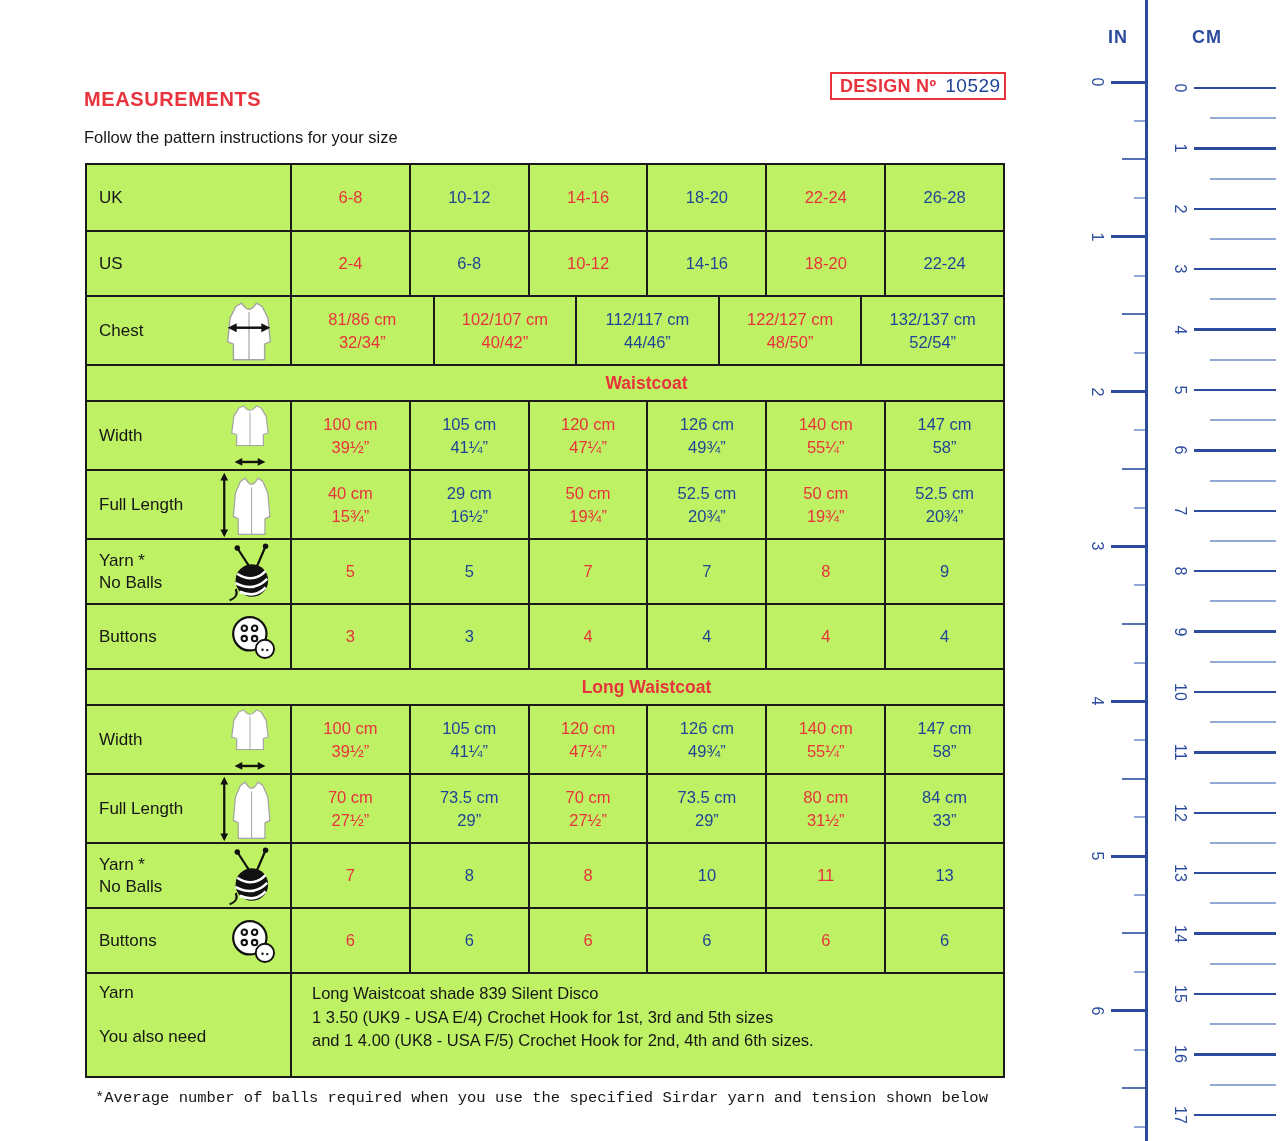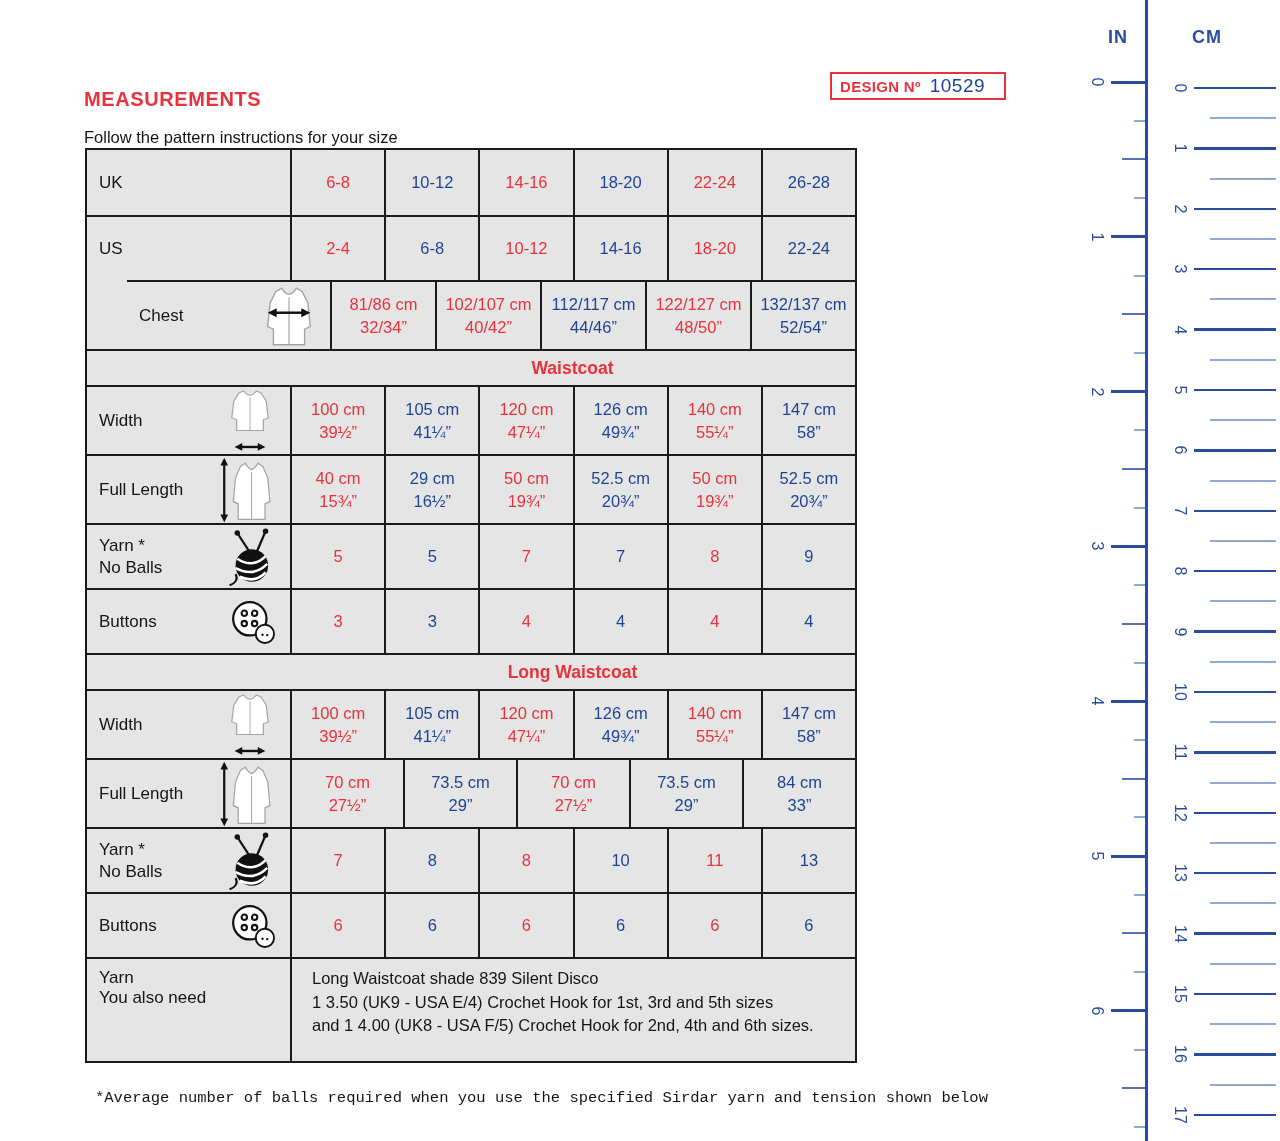--- a/index.html
+++ b/index.html
@@ -9,35 +9,35 @@
   }
   *{box-sizing:border-box; margin:0; padding:0;}
   body{background:#fff; font-family:"Liberation Sans", sans-serif;}
   .page{position:relative; width:1280px; height:1141px; background:#fff; overflow:hidden; color:var(--ink);}
 
   .title{position:absolute; left:84px; top:88px; font-size:20px; font-weight:700; letter-spacing:.6px; color:var(--red);}
   .subtitle{position:absolute; left:84px; top:128px; font-size:16.5px; color:var(--ink);}
 
   .design-box{position:absolute; left:830px; top:72px; width:176px; height:28px; border:2px solid var(--red);
     display:flex; align-items:center; padding-left:8px; gap:9px; background:#fff;}
-  .design-label{font-size:15px; font-weight:700; color:var(--red); letter-spacing:.3px;}
+  .design-label{font-size:18px; font-weight:700; color:var(--red); letter-spacing:.3px;}
   .design-number{font-size:19px; color:var(--blue); letter-spacing:.5px;}
 
-  .table{position:absolute; left:85px; top:148px; width:772px; border:2px solid var(--border); background:#e5e5e5;}
+  .table{position:absolute; left:85px; top:163px; width:920px; border:2px solid var(--border); background:#bef264;}
   .trow{display:flex; border-top:2px solid var(--border);}
   .trow:first-child{border-top:none;}
   .lcell{width:203px; flex:0 0 203px; display:flex; align-items:center; justify-content:space-between;
     padding:0 8px 0 12px; font-size:17px; color:var(--ink);}
   .lcell .ltext{line-height:22px;}
   .vcell{flex:1 1 0; border-left:2px solid var(--border); display:flex; flex-direction:column;
     align-items:center; justify-content:center; font-size:16.5px; line-height:23px; text-align:center;}
   .vcell.red{color:var(--red);} .vcell.blue{color:var(--blue);}
   .section-row{display:block; text-align:center; padding-left:203px; font-weight:700; color:var(--red);
     font-size:17.5px; display:flex; align-items:center; justify-content:center;}
-  .yarninfo-label{align-items:flex-start; flex-direction:column; justify-content:flex-start; padding-top:9px; }
+  .yarninfo-label{align-items:flex-start; flex-direction:column; justify-content:flex-start; padding-top:9px; gap:24px;}
   .yarninfo-cell{flex:1 1 0; border-left:2px solid var(--border); padding:8px 10px 0 20px;
     font-size:16.5px; line-height:23.5px; text-align:left; color:var(--ink);}
   .icon-wrap{flex:0 0 auto; display:flex; align-items:center; margin-right:6px;}
 
   .footnote{position:absolute; left:95px; top:1089px; font-size:15.5px; color:var(--ink);font-family:Liberation Mono, monospace;}
 
   .ruler{position:absolute; left:0; top:0; width:1280px; height:1141px; pointer-events:none;}
   .ruler-line{position:absolute; left:1145px; top:0; width:3px; height:1141px; background:var(--ruler-blue);}
   .ruler-head{position:absolute; top:27px; font-size:18px; font-weight:700; color:var(--ruler-blue); letter-spacing:1px;}
   .ruler-head.in{left:1108px;} .ruler-head.cm{left:1192px;}
@@ -106,21 +106,21 @@
         <div class="vcell blue">
           <div>14-16</div>
         </div>
         <div class="vcell red">
           <div>18-20</div>
         </div>
         <div class="vcell blue">
           <div>22-24</div>
         </div>
       </div>
-      <div class="trow" style="height: 69px; margin-left: 40px;">
+      <div class="trow" style="height: 69px;">
         <div class="lcell">
           <div class="ltext">
             <div>Chest</div>
           </div>
           <span class="icon-wrap">
             <svg width="54" height="64" viewBox="0 0 60 78">
               <path d="M21,5 Q30,20 39,5 L46,9 L53,23 L56,52 L49,55 L49,74 L11,74 L11,55 L4,52 L7,23 L14,9 Z" fill="#fff" stroke="#a3a3a3" stroke-width="1.7"></path>
               <line x1="30" y1="16" x2="30" y2="74" stroke="#a3a3a3" stroke-width="1.4"></line>
               <line x1="11" y1="35" x2="49" y2="35" stroke="#111" stroke-width="3"></line>
               <polygon points="4,35 15,29.5 15,40.5" fill="#111"></polygon>
@@ -382,20 +382,24 @@
           <div>73.5 cm</div>
           <div>29”</div>
         </div>
         <div class="vcell red">
           <div>70 cm</div>
           <div>27½”</div>
         </div>
         <div class="vcell blue">
           <div>73.5 cm</div>
           <div>29”</div>
+        </div>
+        <div class="vcell red">
+          <div>80 cm</div>
+          <div>31½”</div>
         </div>
         <div class="vcell blue">
           <div>84 cm</div>
           <div>33”</div>
         </div>
       </div>
       <div class="trow" style="height: 65px;">
         <div class="lcell">
           <div class="ltext">
             <div>Yarn *</div>

